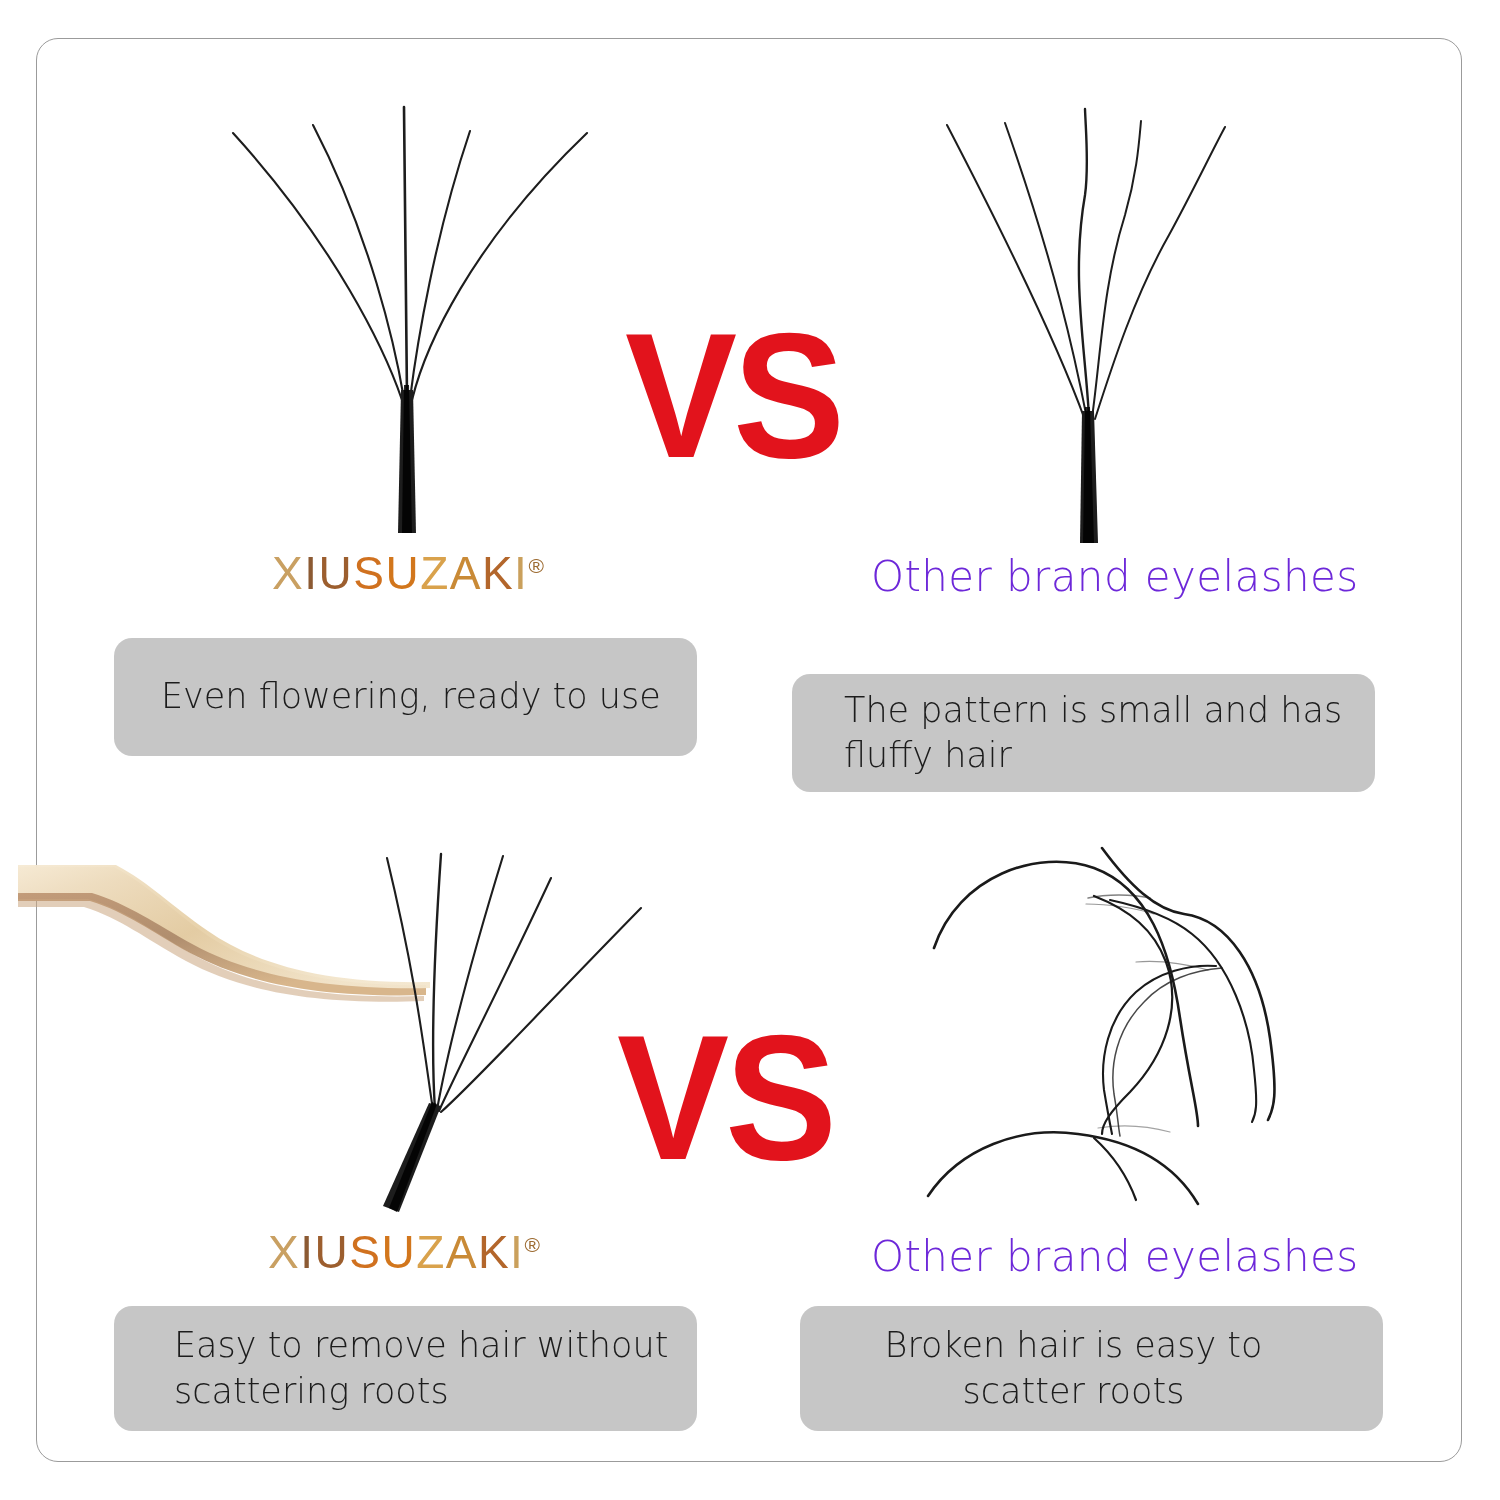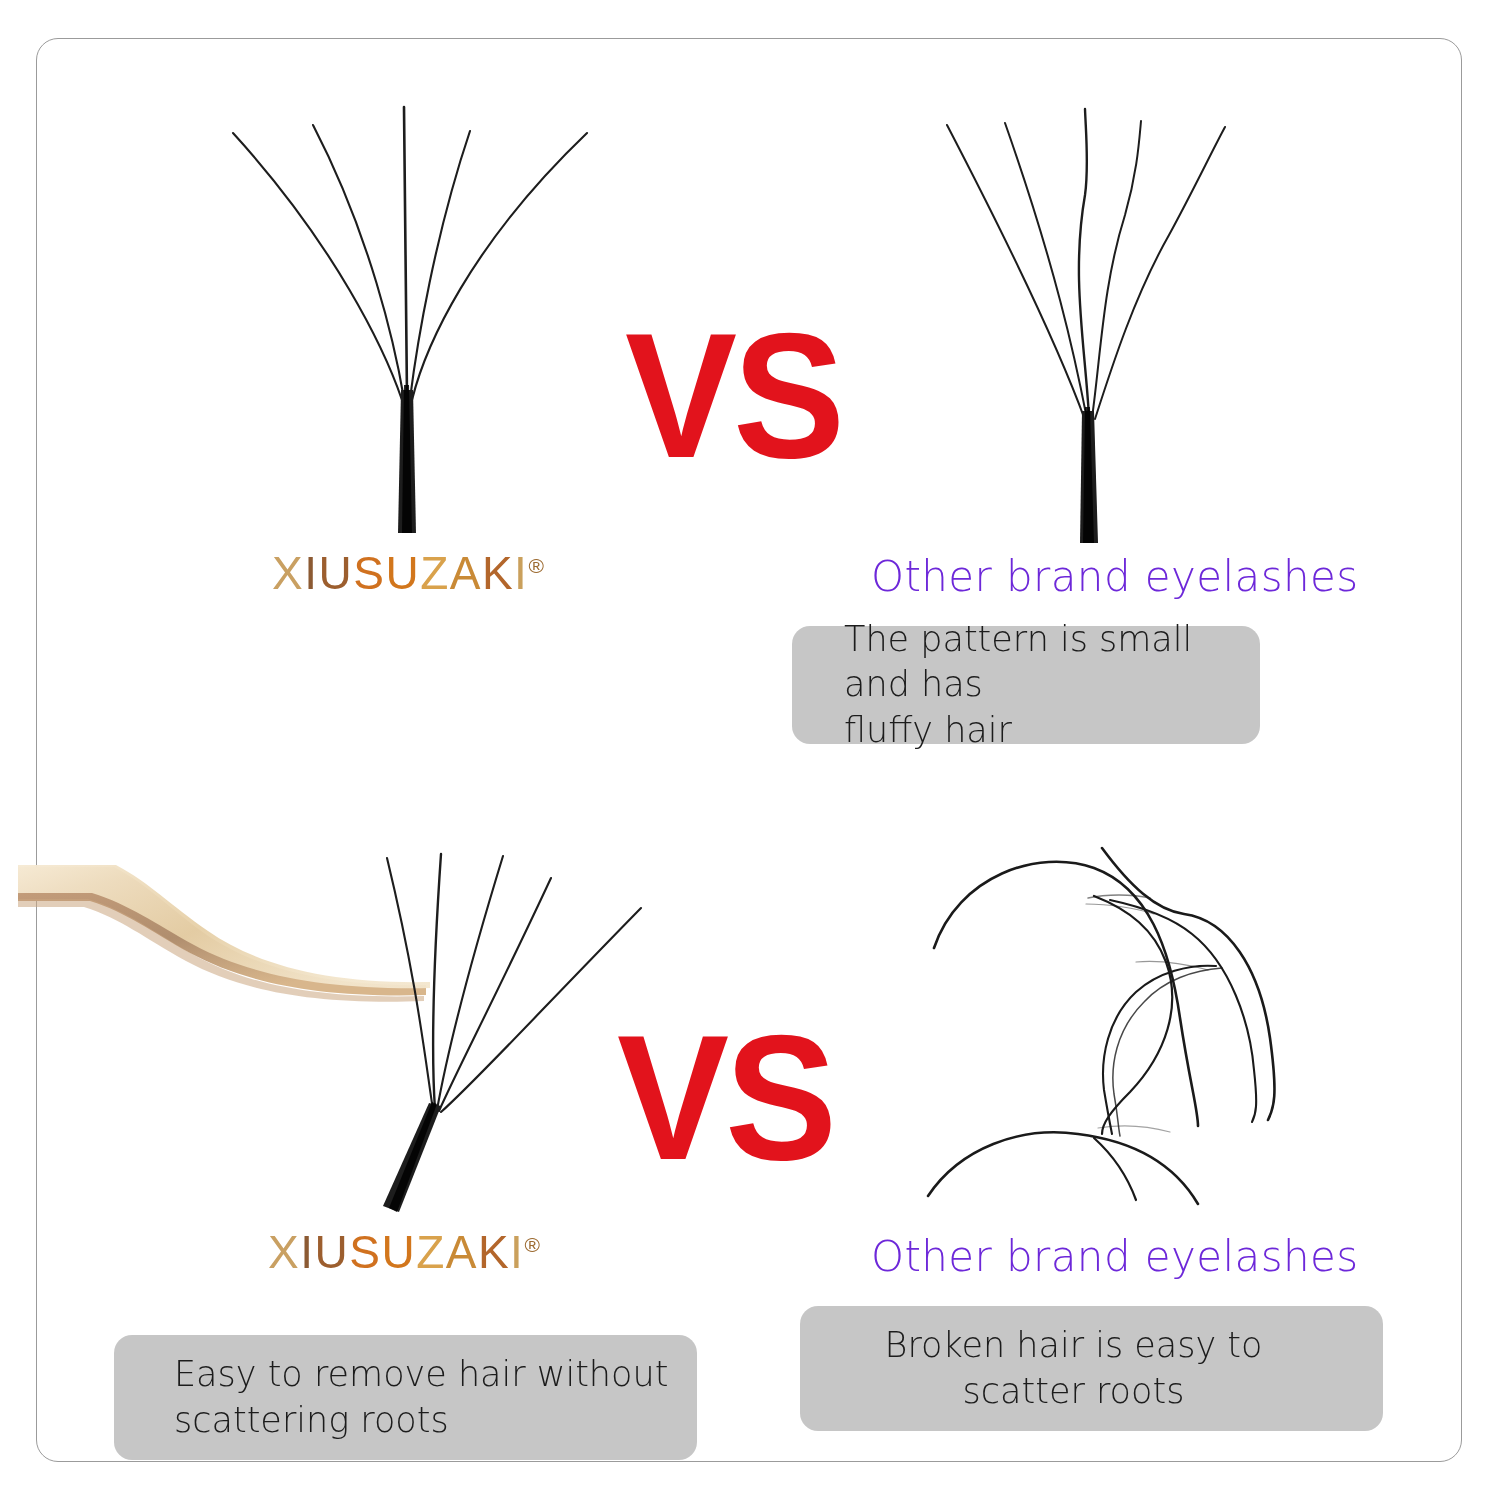--- a/index.html
+++ b/index.html
@@ -142,22 +142,25 @@
       <path d="M160 312 L165 312 L169 448 L158 448 Z" fill="#000000" opacity="0.85"></path>
     </svg>
   </div>
 
   <div class="brand-logo" style="left:272px; top:550px;">
     <span class="l1">X</span><span class="l2">I</span><span class="l3">U</span><span class="l4">S</span><span class="l5">U</span><span class="l6">Z</span><span class="l7">A</span><span class="l8">K</span><span class="l9">I</span><span class="reg">®</span>
   </div>
 
   <div class="other-brand" style="left:871px; top:556px;">Other brand eyelashes</div>
 
-
-  <div class="caption-box cb-align-left" style="left:792px; top:626px; width:468px; height:118px; padding:0 0 0 52px;">
+  <div class="caption-box cb-align-left" style="left:114px; top:638px; width:583px; height:118px; padding:0 0 0 47px;">
+    <div class="txt">Even flowering, ready to use</div>
+  </div>
+
+  <div class="caption-box cb-align-left" style="left:792px; top:674px; width:583px; height:118px; padding:0 0 0 52px;">
     <div class="txt">The pattern is small and has
 fluffy hair</div>
   </div>
 
   <div class="art" style="left:18px; top:855px; width:430px; height:180px;">
     <svg width="430" height="180" viewBox="0 0 430 180">
       <defs>
         <linearGradient id="tweezBody" x1="0" y1="0" x2="0.45" y2="1">
           <stop offset="0%" stop-color="#f2e2c8"></stop>
           <stop offset="18%" stop-color="#c29b79"></stop>
@@ -216,21 +219,21 @@
       </g>
     </svg>
   </div>
 
   <div class="brand-logo" style="left:268px; top:1229px;">
     <span class="l1">X</span><span class="l2">I</span><span class="l3">U</span><span class="l4">S</span><span class="l5">U</span><span class="l6">Z</span><span class="l7">A</span><span class="l8">K</span><span class="l9">I</span><span class="reg">®</span>
   </div>
 
   <div class="other-brand" style="left:871px; top:1236px;">Other brand eyelashes</div>
 
-  <div class="caption-box cb-align-left" style="left:114px; top:1306px; width:583px; height:125px; padding:0 0 0 60px;margin-top:29px;">
+  <div class="caption-box cb-align-left" style="left:114px; top:1306px; width:583px; height:125px; padding:0 0 0 60px;">
     <div class="txt">Easy to remove hair without
 scattering roots</div>
   </div>
 
   <div class="caption-box cb-align-center" style="left:800px; top:1306px; width:583px; height:125px; padding:0 36px 0 0;">
     <div class="txt">Broken hair is easy to
 scatter roots</div>
   </div>
 
 </div>

